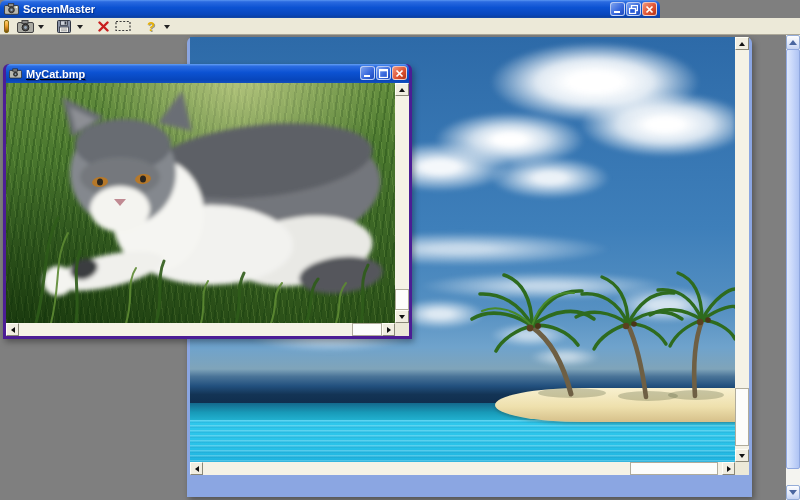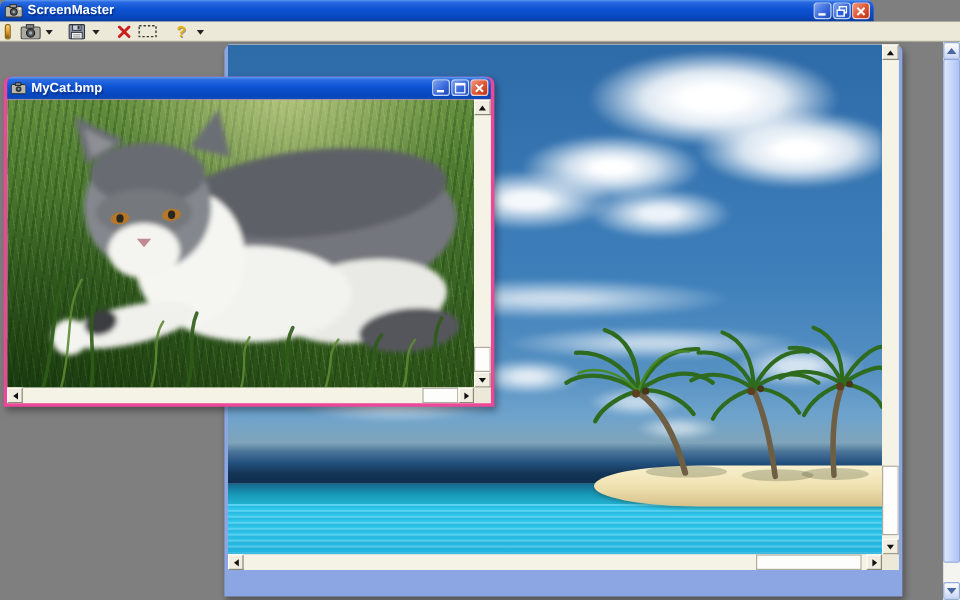--- a/index.html
+++ b/index.html
@@ -1,21 +1,21 @@
 <!DOCTYPE html>
 <html><head>
 <meta charset="utf-8">
 <style>
   * { margin:0; padding:0; box-sizing:border-box; }
   body { background:#444; font-family:"Liberation Sans", sans-serif; }
   #screen { position:relative; width:800px; height:500px; overflow:hidden;
             background:#7f7f7f; font-size:11px; }
 
   
-  .main-titlebar { position:absolute; left:0; top:0; width:728px; height:18px;
+  .main-titlebar { position:absolute; left:0; top:0; width:660px; height:18px;
     border-radius:6px 6px 0 0; display:flex; align-items:center; padding-left:4px;
     background:linear-gradient(180deg,#5a96f2 0%,#2a6ae0 10%,#0c52d2 42%,#0846bc 82%,#0b3f9f 96%,#1e55c0 100%); }
   .main-title-text { color:#fff; font-weight:bold; margin-left:4px;
     text-shadow:1px 1px 1px rgba(0,30,100,.6); }
   .win-controls { position:absolute; right:3px; top:2px; display:flex; gap:1px; }
   .xpbtn { width:15px; height:14px; border:1px solid rgba(255,255,255,.65); border-radius:3px;
     display:flex; align-items:center; justify-content:center; }
   .xpbtn.blue { background:linear-gradient(135deg,#7fa4ee 0%,#3a6ade 55%,#1c49bc 100%); }
   .xpbtn.red  { background:linear-gradient(135deg,#f0957c 0%,#df5434 55%,#b23417 100%); }
   .xpbtn.pale { background:linear-gradient(135deg,#dde7f8 0%,#aec4ef 55%,#93afe6 100%); }
@@ -41,21 +41,21 @@
     background:linear-gradient(180deg,#fdfdfe 0%,#dfe7fa 60%,#c5d3f3 100%);
     display:flex; align-items:center; justify-content:center; }
   .xp-sb-thumb { position:absolute; left:0; width:14px; border:1px solid #90a8e0; border-radius:2px;
     background:linear-gradient(90deg,#dee8fd 0%,#c4d4f9 55%,#aec3f3 100%); }
   .tri-up-b { width:0; height:0; border:4px solid transparent; border-bottom:5px solid #4a66a0; margin-bottom:4px;}
   .tri-down-b { width:0; height:0; border:4px solid transparent; border-top:5px solid #4a66a0; margin-top:4px;}
 
   
   .win { position:absolute; border-radius:6px 6px 0 0; padding:0 3px 3px;
     box-shadow:2px 3px 6px rgba(0,0,0,.35); }
-  .win.active { background:#ec4899; }
+  .win.active { background:#4c1d95;text-decoration:underline; }
   .win.inactive { background:#8ba6e2; }
   .child-titlebar { height:19px; display:flex; align-items:center; padding:0 2px 0 3px;
     border-radius:5px 5px 0 0; position:relative; }
   .child-titlebar.active { background:linear-gradient(180deg,#64a0f4 0%,#2b6ce2 12%,#0c52d2 45%,#0745ba 85%,#1450bc 100%); }
   .child-titlebar.inactive { background:linear-gradient(180deg,#d6e0f6 0%,#abc1ef 18%,#8ca8e6 55%,#7f9bdf 85%,#94ade5 100%); }
   .child-title-text { font-weight:bold; margin-left:4px; color:#fff; }
   .child-titlebar.active .child-title-text { text-shadow:1px 1px 1px rgba(10,40,120,.7); }
   .child-titlebar.inactive .child-title-text { color:#f2f5fc; }
   .child-controls { position:absolute; right:2px; top:2px; display:flex; gap:1px; }
   .client { position:relative; background:#f1eee1; overflow:hidden; }

